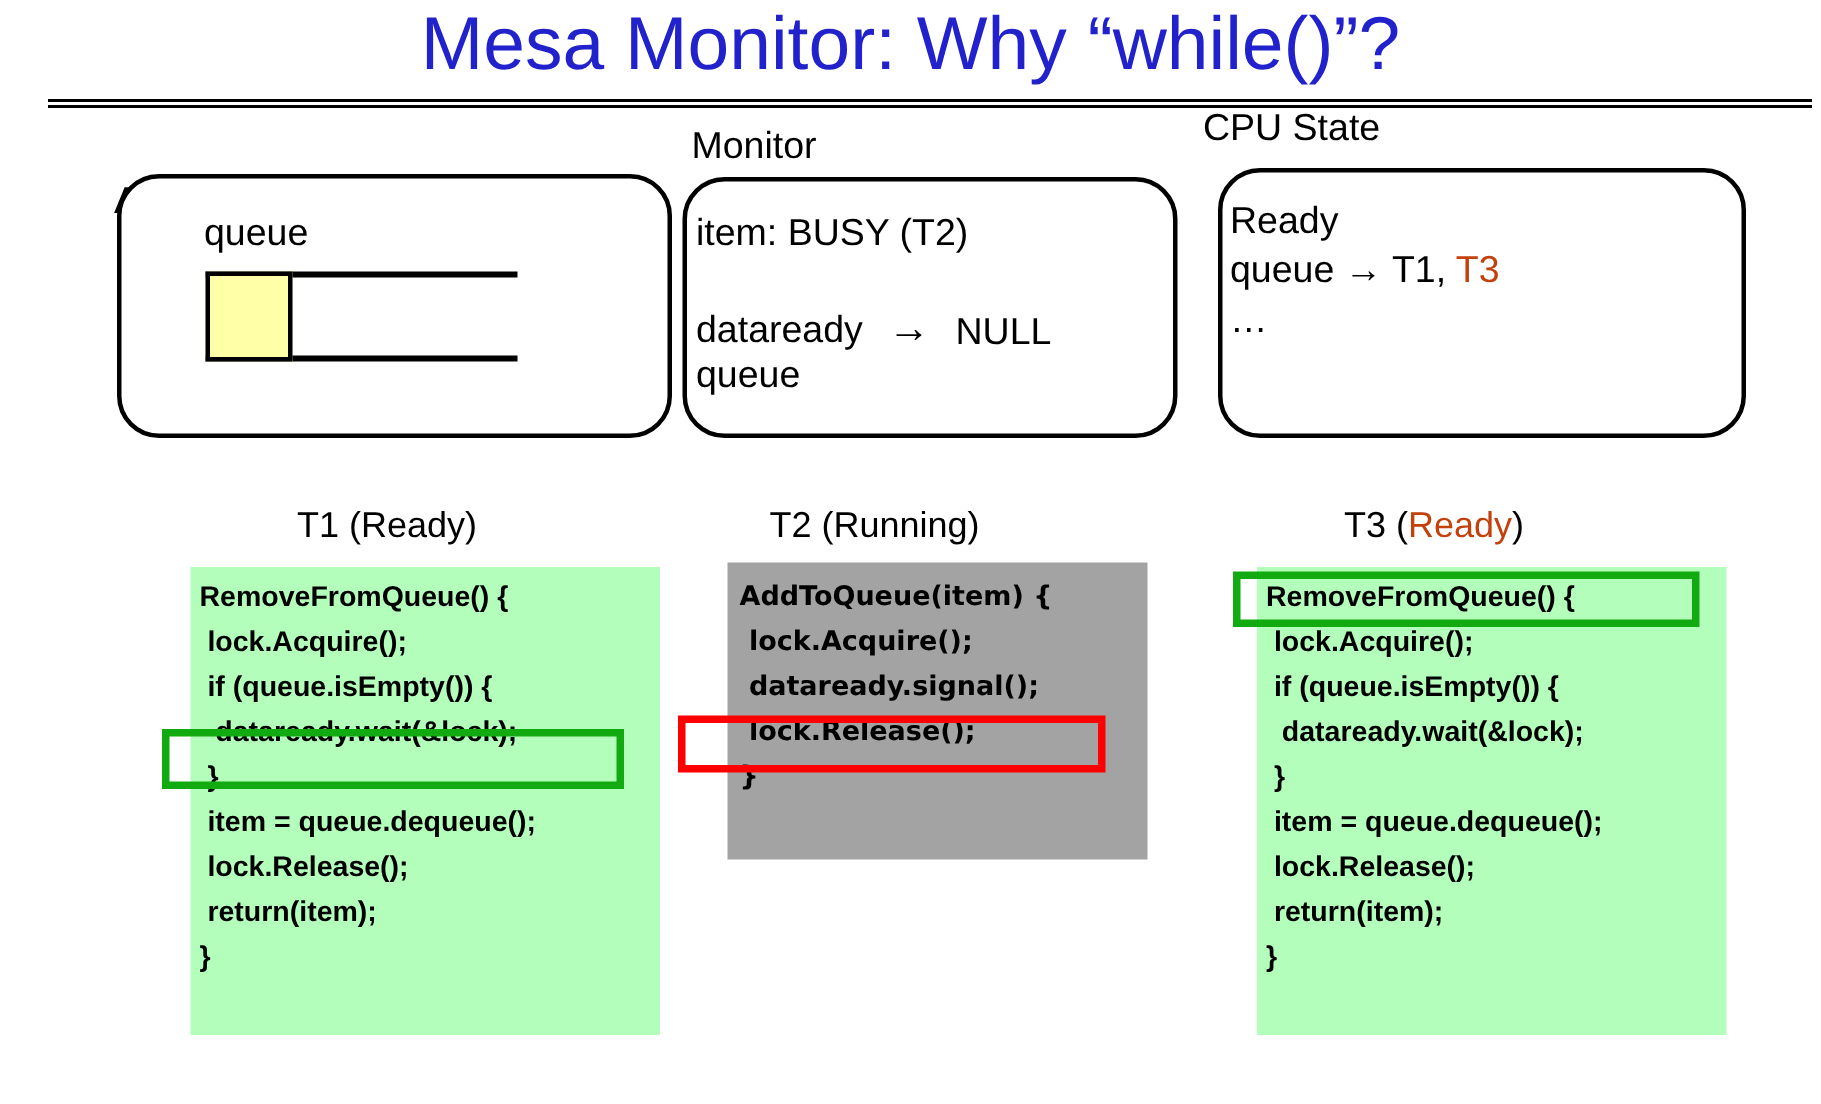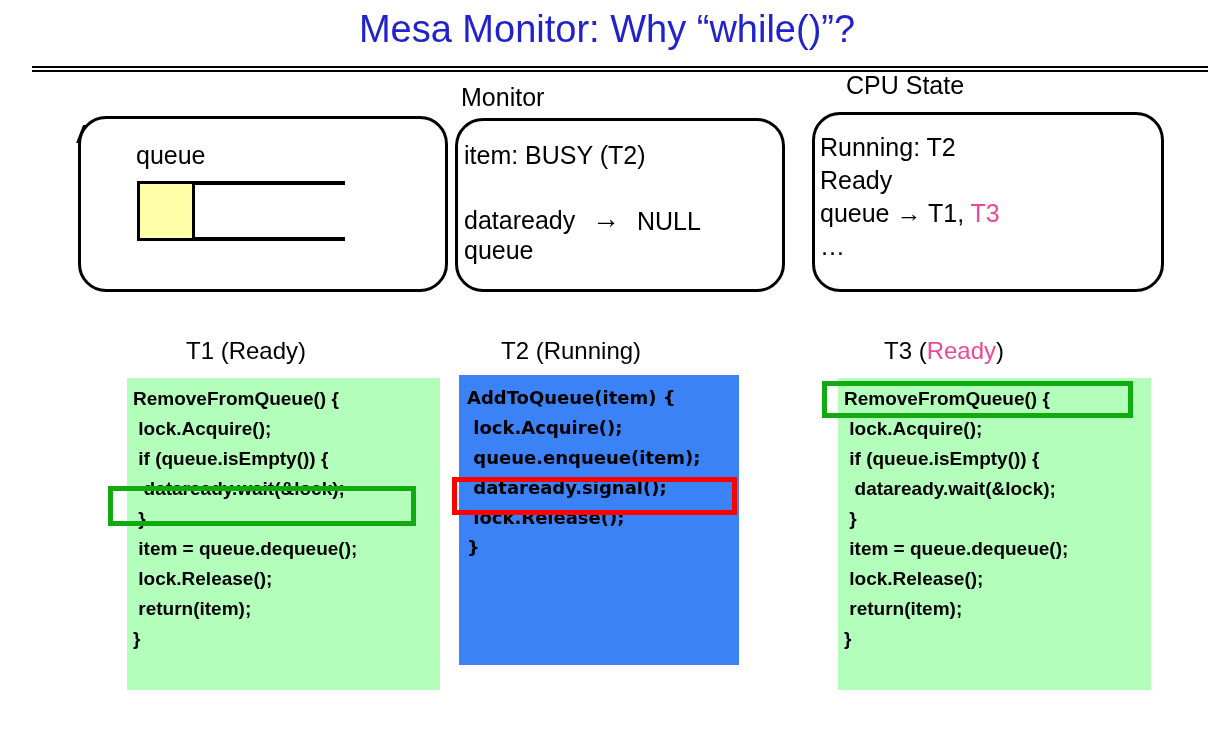--- a/index.html
+++ b/index.html
@@ -16,21 +16,21 @@
     color: #000000;
   }
 
   
   #slide-title {
     position: absolute;
     left: 0;
     top: 6px;
     width: 1214px;
     text-align: center;
-    font-size: 38px;
+    font-size: 50px;
     font-weight: 400;
     color: #2222cc;
     letter-spacing: 0px;
     line-height: 46px;
     white-space: nowrap;
   }
 
   
   #header-rule {
     position: absolute;
@@ -52,21 +52,21 @@
   .col-header {
     position: absolute;
     font-size: 25px;
     line-height: 30px;
     font-weight: 400;
     color: #000;
     white-space: nowrap;
   }
   #header-app   { left: 76px;  top: 82px; margin-top: 37px; }
   #header-mon   { left: 461px; top: 82px; }
-  #header-cpu   { left: 846px; top: 70px; }
+  #header-cpu   { left: 802px; top: 70px; }
 
   
   .state-box {
     position: absolute;
     border: 3px solid #000;
     border-radius: 28px;
     background: #ffffff;
     box-sizing: border-box;
   }
   #box-app { left: 78px;  top: 116px; width: 370px; height: 176px; }
@@ -126,29 +126,30 @@
   }
 
   
   #cpu-lines {
     position: absolute;
     left: 820px; top: 131px;
     font-size: 25px; line-height: 33px;
     white-space: nowrap;
   }
   #cpu-lines .line { display: block; }
-  .red { color: #ec4899; }
+  .red { color: #c2410c; }
 
   
   .thread-title {
     position: absolute;
     font-size: 24px;
     line-height: 28px;
     white-space: nowrap;
     color: #000;
+    margin-left: 12px;
   }
   #title-t1 { left: 186px; top: 337px; }
   #title-t2 { left: 501px; top: 337px; }
   #title-t3 { left: 884px; top: 337px; }
 
   
   .code-block {
     position: absolute;
     box-sizing: border-box;
     font-weight: bold;
@@ -161,22 +162,22 @@
   }
 
   #code-t1 {
     left: 112px; top: 378px; width: 313px; height: 312px;
     background: #b4febc;
     font-size: 19px;
     line-height: 30px;
     padding: 6px 0 0 6px;
   }
   #code-t2 {
-    left: 444px; top: 375px; width: 280px; height: 290px;
-    background: #3b82f6;
+    left: 470px; top: 375px; width: 280px; height: 198px;
+    background: #a3a3a3;
     font-family: "DejaVu Sans", sans-serif;
     font-size: 18px;
     line-height: 30px;
     padding: 8px 0 0 8px;
   }
   #code-t3 {
     left: 823px; top: 378px; width: 313px; height: 312px;
     background: #b4febc;
     font-size: 19px;
     line-height: 30px;
@@ -224,29 +225,28 @@
 
 <div class="state-box" id="box-mon"></div>
 <div id="mon-lock">item: BUSY (T2)</div>
 <div id="mon-dataready">dataready
 queue</div>
 <div id="mon-arrow">→</div>
 <div id="mon-null">NULL</div>
 
 <div class="state-box" id="box-cpu"></div>
 <div id="cpu-lines">
-  <span class="line">Running: T2</span>
   <span class="line">Ready</span>
   <span class="line"><span>queue → T1, </span><span class="red">T3</span></span>
   <span class="line">…</span>
 </div>
 
 <div class="thread-title" id="title-t1">T1 (Ready)</div>
 <div class="thread-title" id="title-t2">T2 (Running)</div>
 <div class="thread-title" id="title-t3"><span>T3 (</span><span class="red">Ready</span><span>)</span></div>
 
 <div class="code-block" id="code-t1"><span class="code-line">RemoveFromQueue() {</span><span class="code-line"> lock.Acquire();</span><span class="code-line"> if (queue.isEmpty()) {</span><span class="code-line">  dataready.wait(&amp;lock);</span><span class="code-line"> }</span><span class="code-line"> item = queue.dequeue();</span><span class="code-line"> lock.Release();</span><span class="code-line"> return(item);</span><span class="code-line">}</span></div>
-<div class="code-block" id="code-t2"><span class="code-line">AddToQueue(item) {</span><span class="code-line"> lock.Acquire();</span><span class="code-line"> queue.enqueue(item);</span><span class="code-line"> dataready.signal();</span><span class="code-line"> lock.Release();</span><span class="code-line">}</span></div>
+<div class="code-block" id="code-t2"><span class="code-line">AddToQueue(item) {</span><span class="code-line"> lock.Acquire();</span><span class="code-line"> dataready.signal();</span><span class="code-line"> lock.Release();</span><span class="code-line">}</span></div>
 <div class="code-block" id="code-t3"><span class="code-line">RemoveFromQueue() {</span><span class="code-line"> lock.Acquire();</span><span class="code-line"> if (queue.isEmpty()) {</span><span class="code-line">  dataready.wait(&amp;lock);</span><span class="code-line"> }</span><span class="code-line"> item = queue.dequeue();</span><span class="code-line"> lock.Release();</span><span class="code-line"> return(item);</span><span class="code-line">}</span></div>
 
 <div class="highlight" id="hl-t1"></div>
 <div class="highlight" id="hl-t2"></div>
 <div class="highlight" id="hl-t3"></div>
 
 </body></html>

